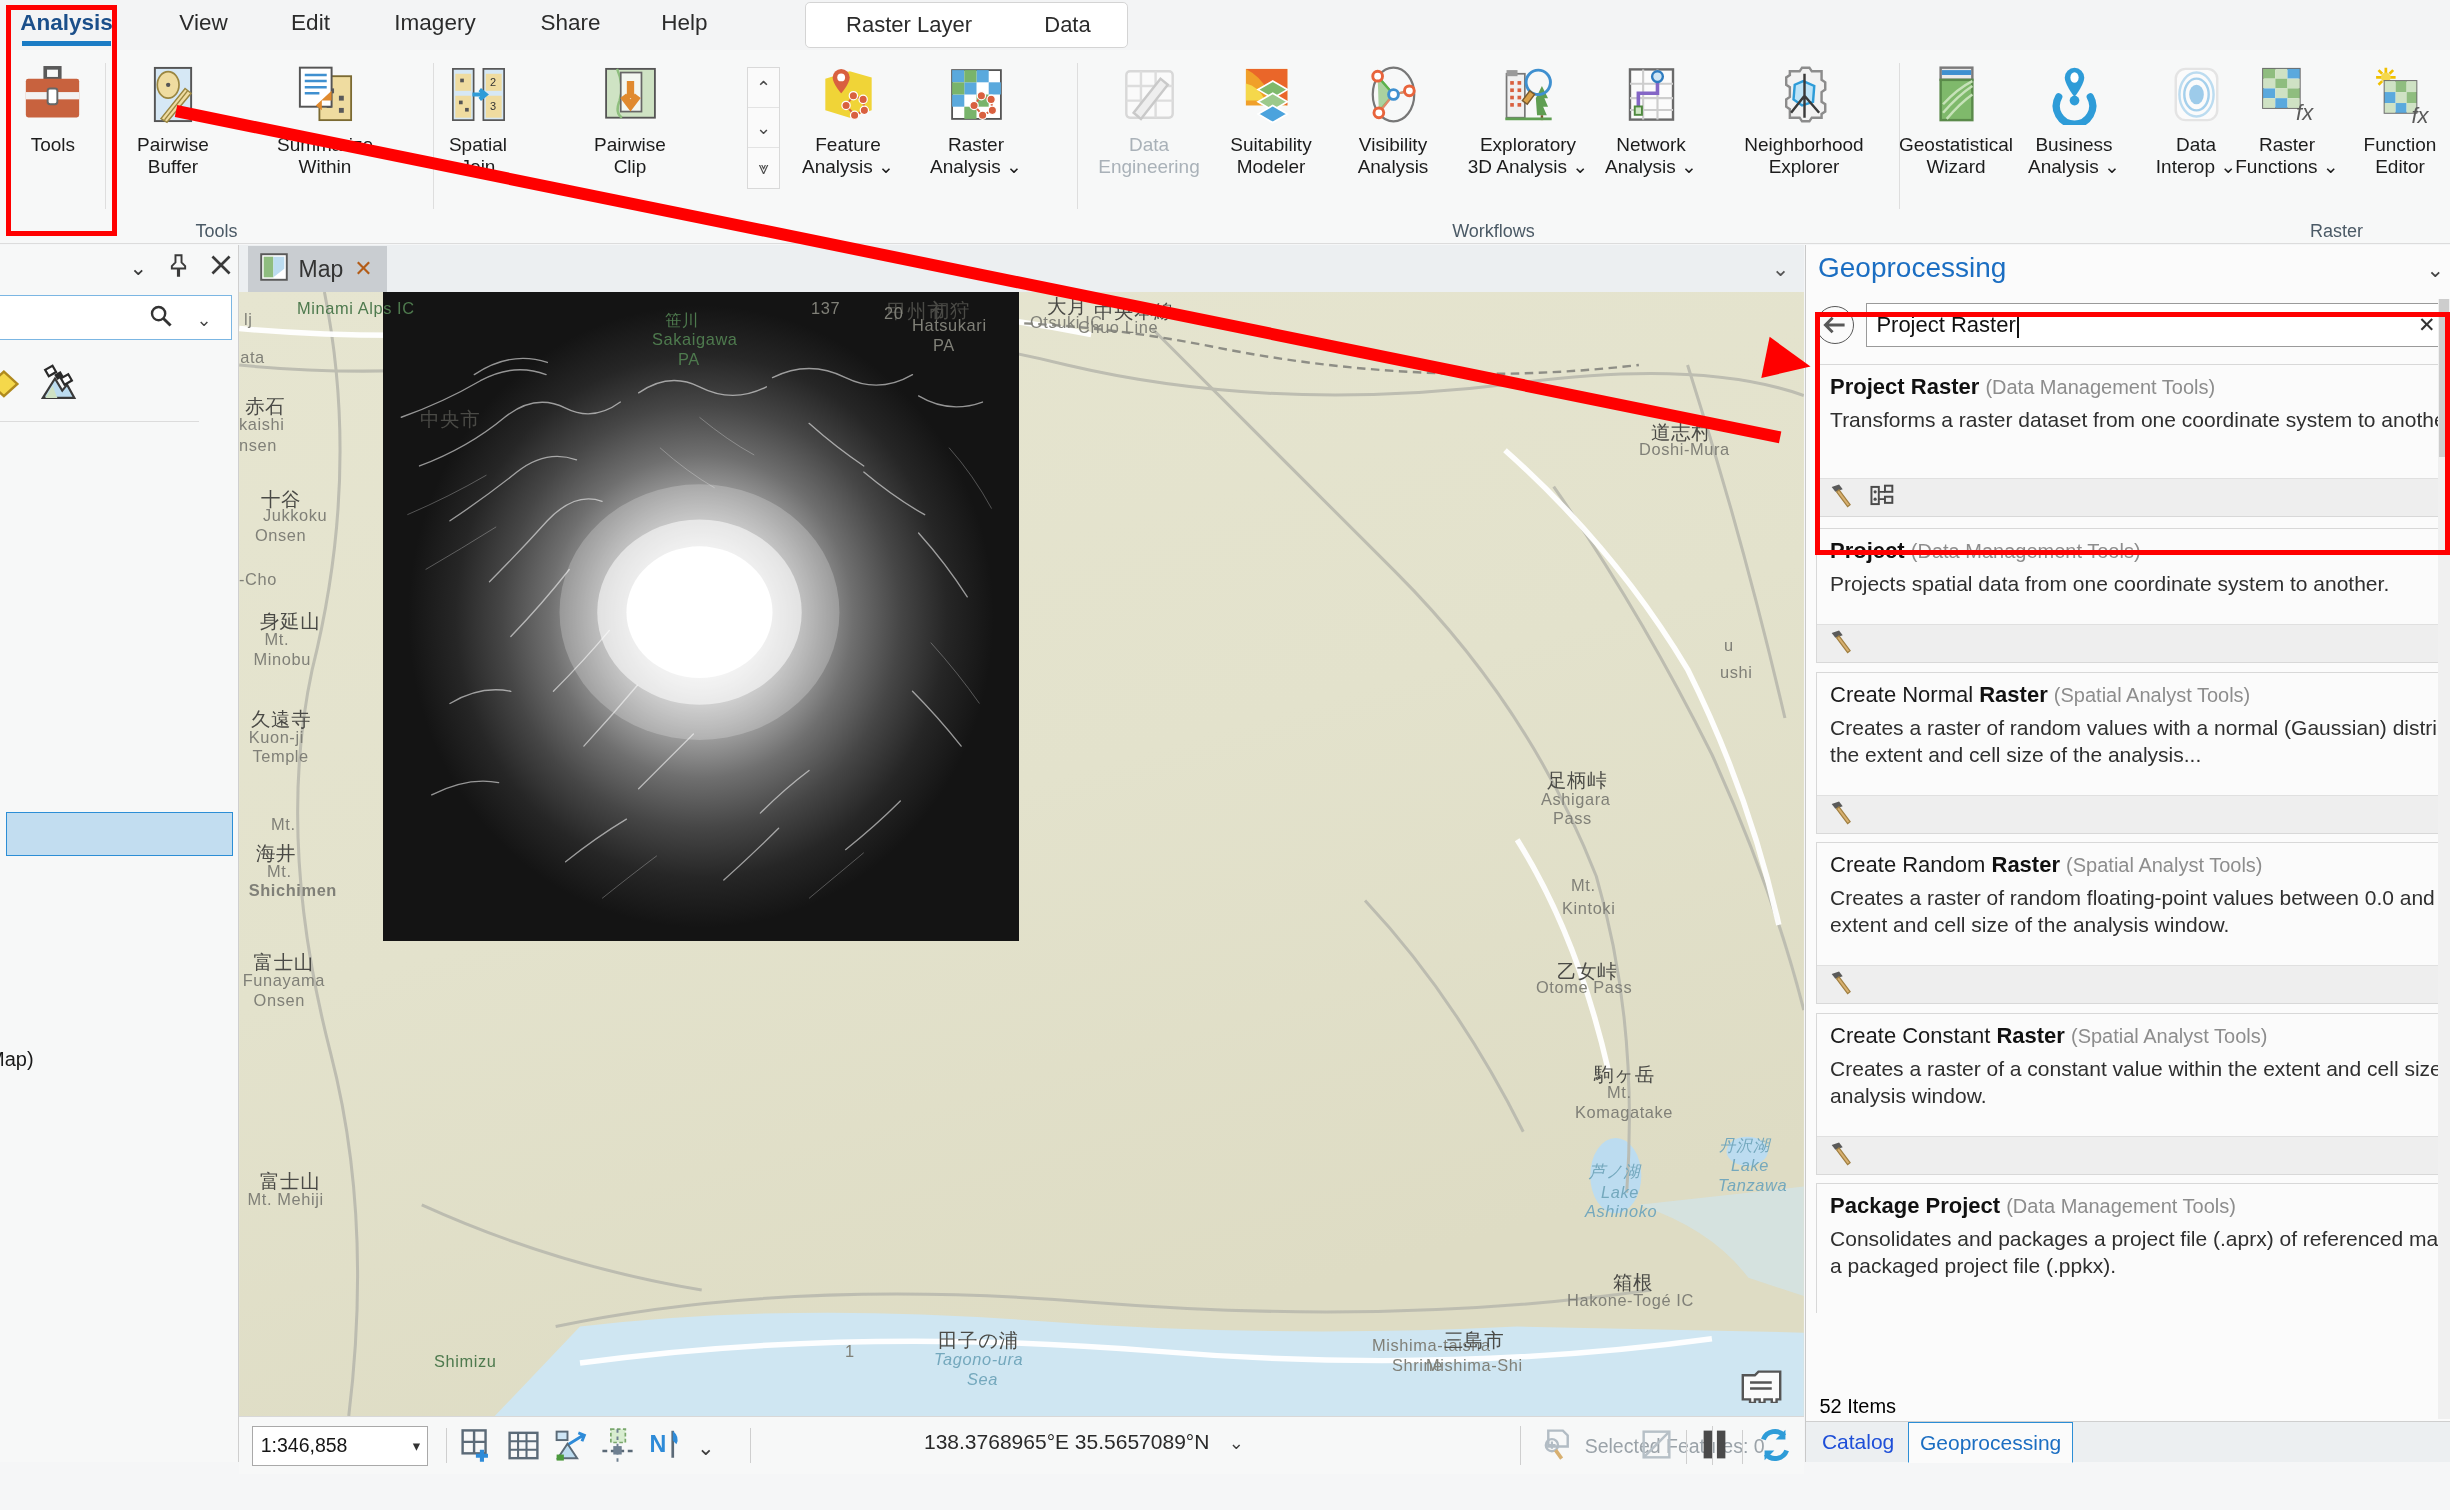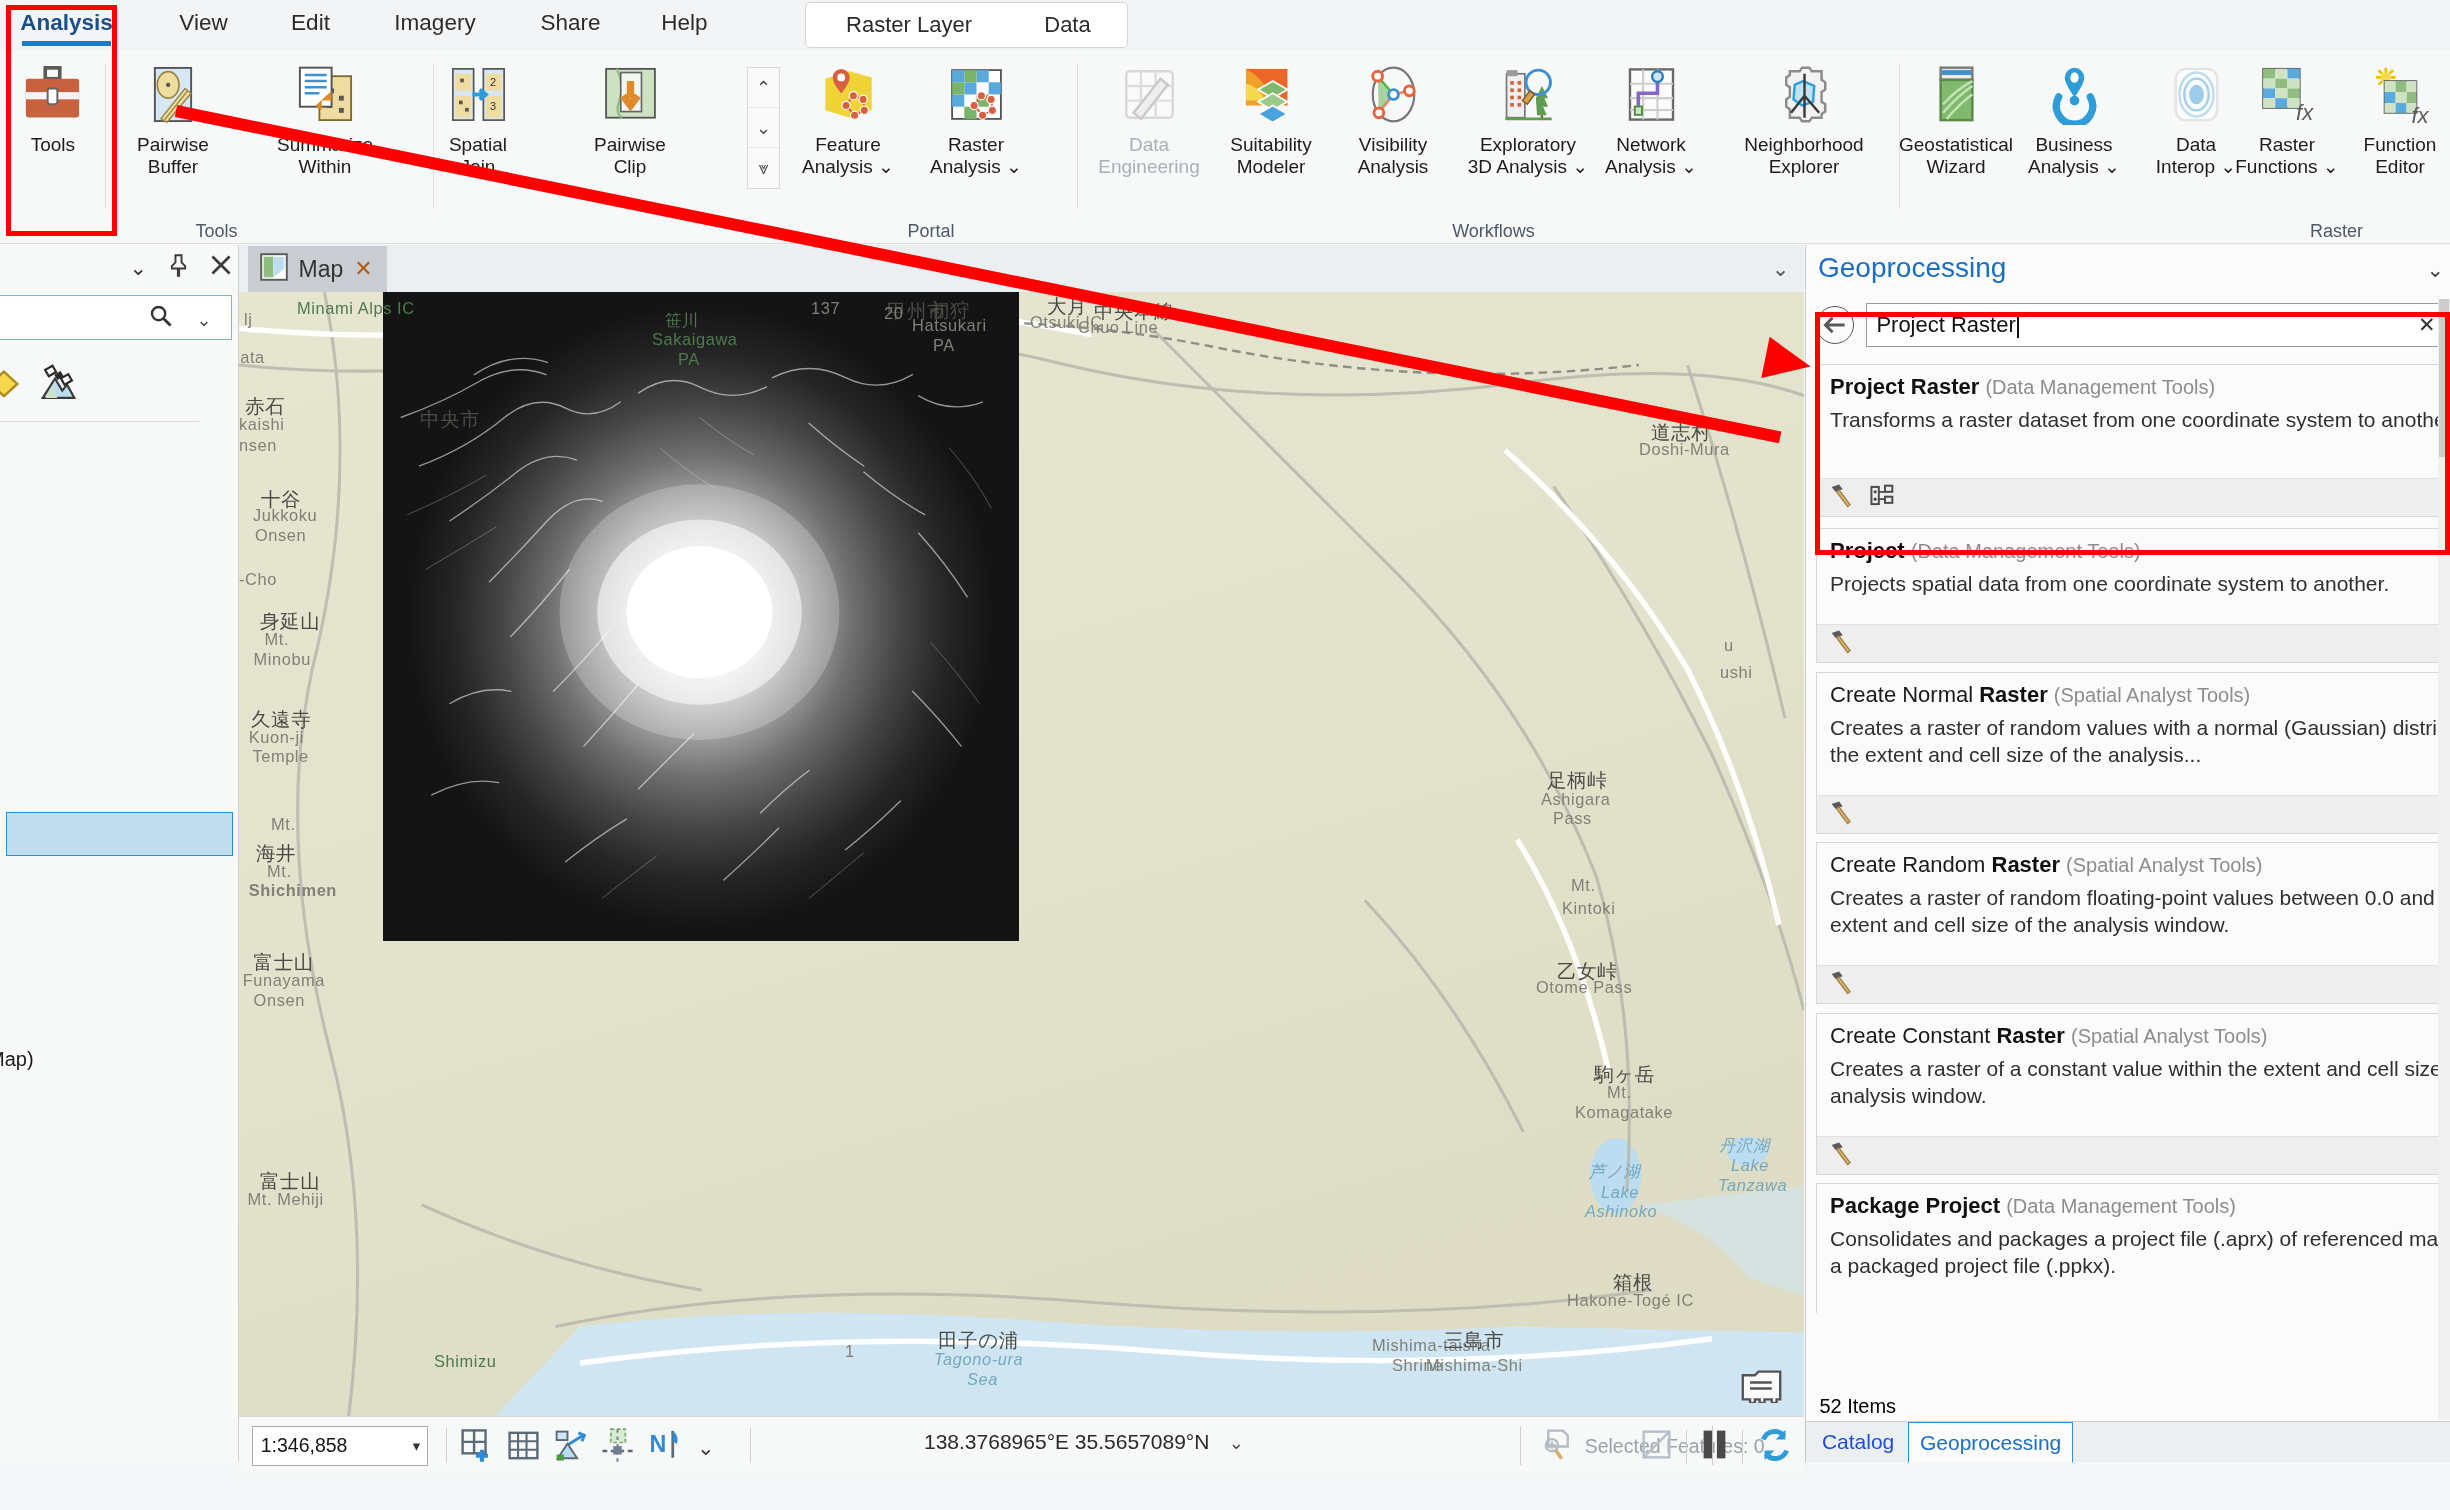--- a/index.html
+++ b/index.html
@@ -212,23 +212,20 @@
       </div>
       <div class="lbl"><span>Pairwise</span><br><span>Clip</span></div>
     </div>
 
     <div class="ribscroll" style="left:747px;">
       <div>⌃</div>
       <div>⌄</div>
       <div>⩔</div>
     </div>
 
-    <div class="ribgroup" style="left:785px;width:292px;">
-      <div class="glabel">Portal</div>
-    </div>
     <div class="rsep" style="left:1077px;"></div>
 
     <div class="bigbtn" style="left:794px;">
       <div class="ic">
         <svg class="cv" width="61" height="61" viewBox="0 0 50 50">
           <path d="M6 12 L26 6 L44 11 L44 38 L26 44 L6 38 Z" fill="#f0d437"></path>
           <path d="M19 4 a7 7 0 0 1 7 7 c0 5 -7 13 -7 13 s-7 -8 -7 -13 a7 7 0 0 1 7 -7z" fill="#d9603f"></path>
           <circle cx="19" cy="11" r="3.2" fill="#fff"></circle>
           <g stroke="#d9603f" stroke-width="1.6" fill="none">
               <path d="M29 26 L23 34 L30 42 L38 38 L37 29 Z"></path>
@@ -651,21 +648,21 @@
           <div class="maplabel jp" style="left: 855px; top: 6px;">中央本線</div>
           <div class="maplabel grey" style="left: 839px; top: 25.6px;">Chuo Line</div>
           <div class="maplabel jp" style="left: 1412px; top: 127px;">道志村</div>
           <div class="maplabel grey" style="left: 1400px; top: 148px;">Doshi-Mura</div>
           <div class="maplabel grey" style="left: 4.9px; top: 18px;">lj</div>
           <div class="maplabel grey" style="left: 1.2px; top: 56px;">ata</div>
           <div class="maplabel jp" style="left: 6px; top: 101px;">赤石</div>
           <div class="maplabel grey" style="left: 0px; top: 123px;">kaishi</div>
           <div class="maplabel grey" style="left: 0px; top: 144px;">nsen</div>
           <div class="maplabel jp" style="left: 22px; top: 194px;">十谷</div>
-          <div class="maplabel grey" style="left: 14px; top: 214px;">Jukkoku</div>
+          <div class="maplabel grey" style="left: 24px; top: 214px;">Jukkoku</div>
           <div class="maplabel grey" style="left: 16px; top: 234px;">Onsen</div>
           <div class="maplabel grey" style="left: 0px; top: 278px;">-Cho</div>
           <div class="maplabel jp" style="left: 21px; top: 316px;">身延山</div>
           <div class="maplabel grey" style="left: 25.6px; top: 338px;">Mt.</div>
           <div class="maplabel grey" style="left: 14.6px; top: 358px;">Minobu</div>
           <div class="maplabel jp" style="left: 12px; top: 414px;">久遠寺</div>
           <div class="maplabel grey" style="left: 9.7px; top: 436px;">Kuon-ji</div>
           <div class="maplabel grey" style="left: 13.4px; top: 455px;">Temple</div>
           <div class="maplabel grey" style="left: 32px; top: 523px;">Mt.</div>
           <div class="maplabel jp" style="left: 17px; top: 548px;">海井</div>

